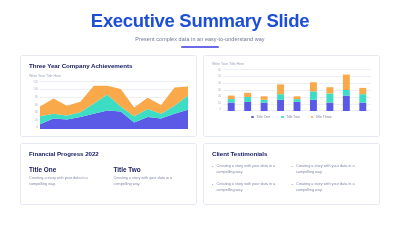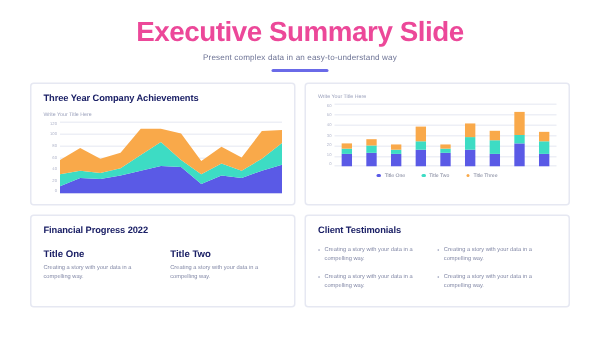--- a/index.html
+++ b/index.html
@@ -18,21 +18,21 @@
 
   
   .header {
     padding-top: 11px;
     text-align: center;
   }
   .slide-title {
     font-size: 18.5px;
     font-weight: bold;
     letter-spacing: -0.3px;
-    color: #ec4899;
+    color: #1d4ed8;
     line-height: 1.1;
     margin: 0;
   }
   .slide-subtitle {
     font-size: 5.4px;
     color: #6d7395;
     margin: 5px 0 0 0;
     letter-spacing: 0.1px;
   }
   .accent-underline {

